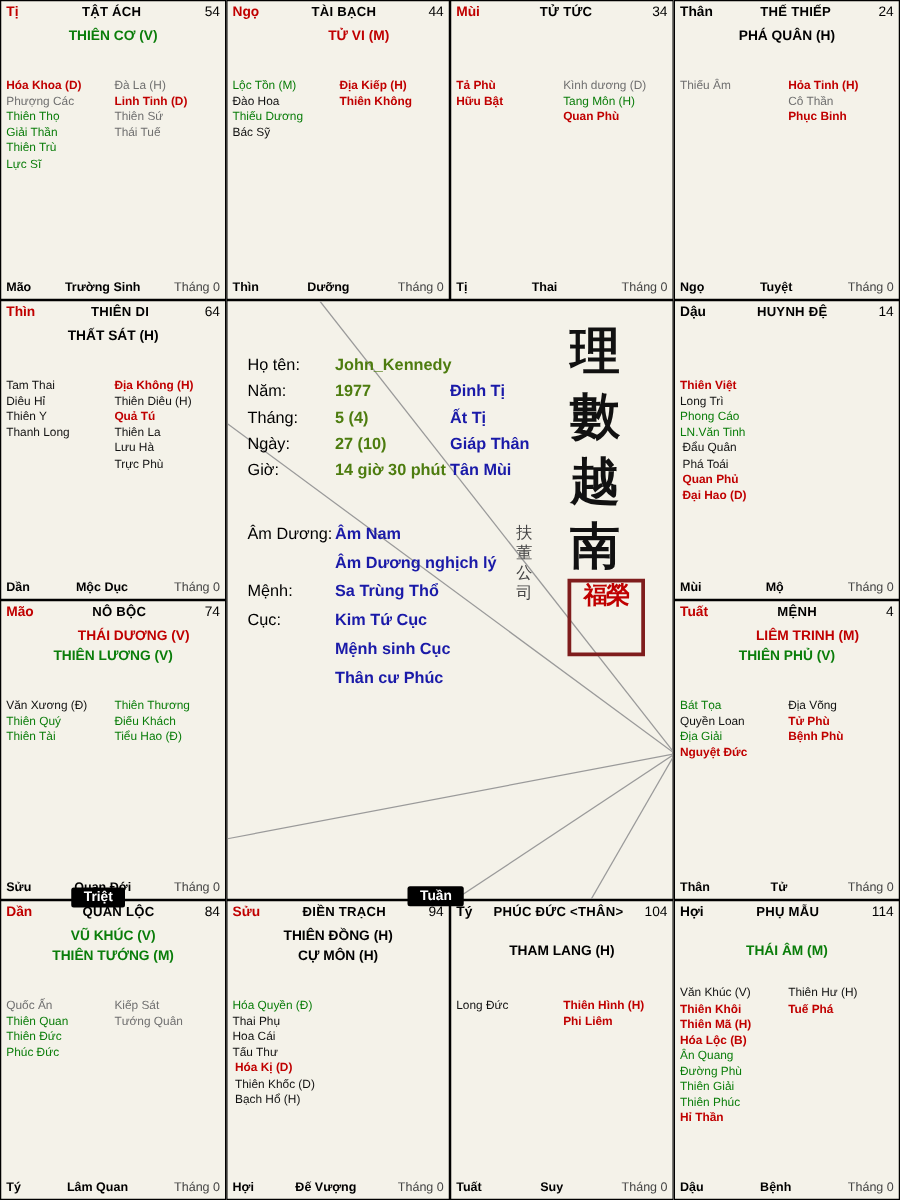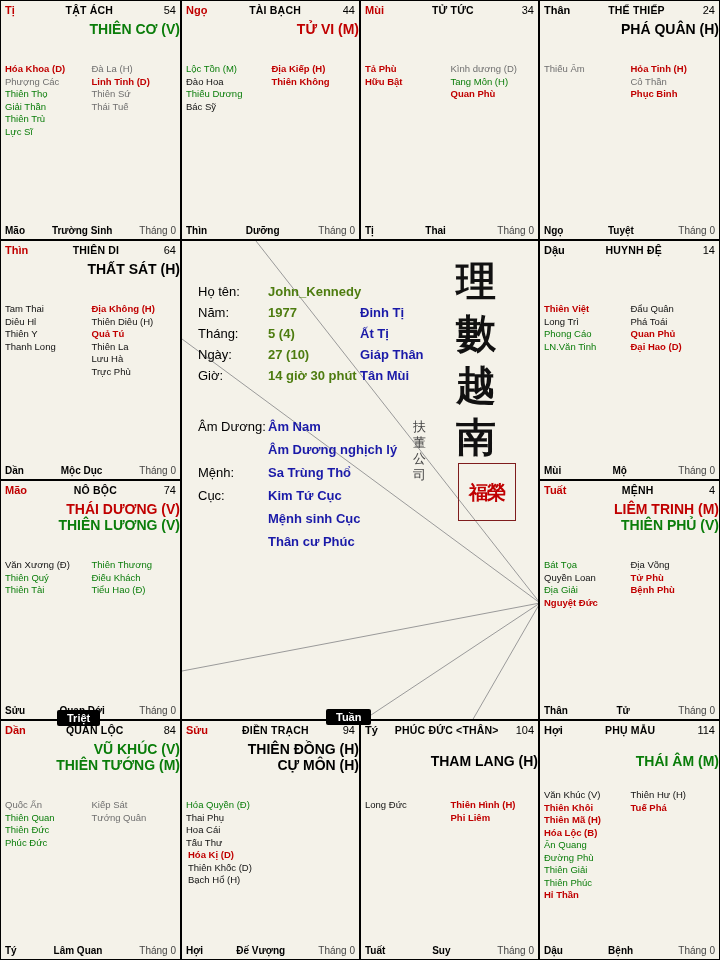--- a/index.html
+++ b/index.html
@@ -34,21 +34,21 @@
     display:flex;align-items:center;justify-content:space-between;
     padding:0 4px;box-sizing:border-box;
     font-size:11px;font-weight:bold;
   }
   .chi{color:#c00000;font-weight:bold;font-size:11px;}
   .chi.black{color:#000;}
   .cung{font-size:10.5px;font-weight:bold;color:#000;letter-spacing:.2px;}
   .num{font-size:11px;font-weight:normal;color:#000;}
   .chinhtinh{
     position:absolute;left:0;right:0;top:20px;
-    text-align:right;font-size:14px;font-weight:bold;line-height:16px;
+    text-align:center;font-size:11px;font-weight:bold;line-height:16px;
   }
   .ct-green{color:#0a7d0a;}
   .ct-red{color:#c00000;padding-left:33px;}
   .ct-black{color:#000;}
   .stars{
     position:absolute;left:4px;right:4px;top:62px;
     display:flex;
   }
   .starcol{width:50%;font-size:9.5px;line-height:12.5px;}
   .starcol.right{padding-left:2px;}
@@ -89,23 +89,23 @@
     font-family:"DejaVu Sans",sans-serif;font-size:40px;font-weight:bold;
     color:#111;line-height:52px;
   }
   .sidechars{
     position:absolute;right:112px;top:178px;
     font-family:"DejaVu Sans",sans-serif;font-size:13px;color:#444;
     line-height:16px;text-align:center;
   }
   .seal{
     position:absolute;right:22px;top:222px;width:56px;height:56px;
-    border:1px solid #7f1d1d;color:#c00000;
+    border:3px solid #7f1d1d;color:#c00000;
     font-family:"DejaVu Sans",sans-serif;font-size:19px;font-weight:bold;
-    display:flex;align-items:center;justify-content:center;
+    display:flex;justify-content:center;
     line-height:20px;text-align:center;letter-spacing:-1px;
   }
   .tag{
     position:absolute;background:#000;color:#fff;font-size:11px;font-weight:bold;
     padding:2px 10px;border-radius:2px;text-align:center;
   }
 </style>
 </head>
 <body>
 
@@ -258,21 +258,21 @@
       <span class="f-right">Tháng 0</span>
     </div>
   </div>
 
   <div class="cell" style="left:539px;top:240px;width:181px;height:240px;">
     <div class="hdr">
       <span class="chi black">Dậu</span>
       <span class="cung">HUYNH ĐỆ</span>
       <span class="num">14</span>
     </div>
-    <div class="stars" style="top:62px;">
+    <div class="stars" style="top:62px;flex-direction:column;">
       <div class="starcol">
         <div class="s-red">Thiên Việt</div>
         <div class="s-black">Long Trì</div>
         <div class="s-green">Phong Cáo</div>
         <div class="s-green">LN.Văn Tinh</div>
       </div>
       <div class="starcol right">
         <div class="s-black">Đẩu Quân</div>
         <div class="s-black">Phá Toái</div>
         <div class="s-red">Quan Phủ</div>

